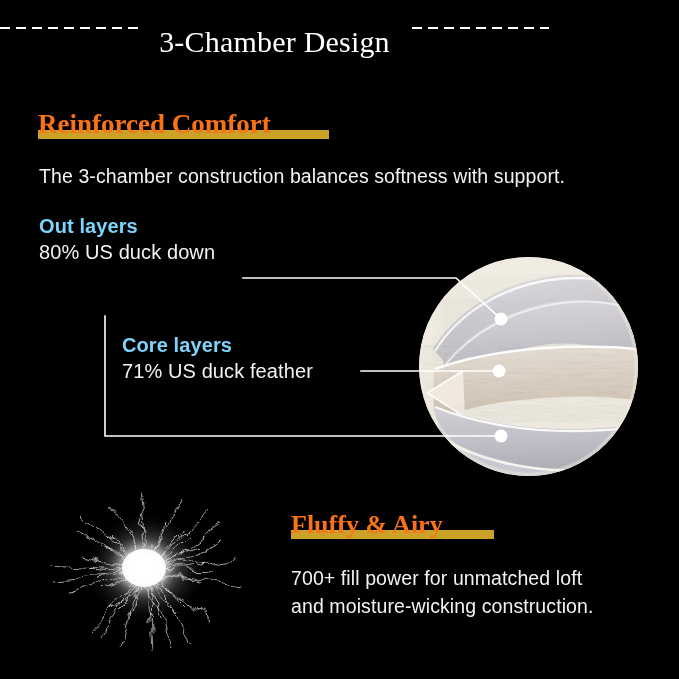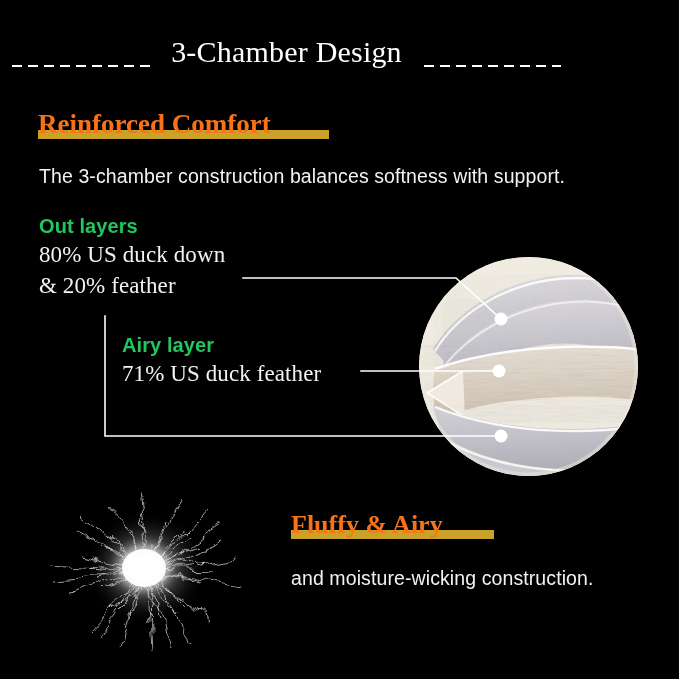--- a/index.html
+++ b/index.html
@@ -14,26 +14,26 @@
     height: 679px;
     background: #000000;
     overflow: hidden;
     font-family: "Liberation Sans", sans-serif;
     -webkit-font-smoothing: antialiased;
   }
 
   
   .title-band {
     position: absolute;
-    left: 12px;
+    left: 0;
     top: 27px;
     width: 549px;
     height: 40px;
     display: flex;
-    align-items: flex-end;
+    align-items: flex-start;
   }
   .dash-rule {
     flex: 1 1 auto;
     height: 2px;
     background-image: repeating-linear-gradient(
       to right,
       #ffffff 0px, #ffffff 10px,
       rgba(0,0,0,0) 10px, rgba(0,0,0,0) 16px
     );
   }
@@ -101,33 +101,32 @@
     font-weight: 400;
     line-height: 1.42;
     letter-spacing: 0.1px;
   }
   #copy-intro { left: 39px; top: 163px; }
   #copy-fluffy { left: 291px; top: 565px; }
 
   
   .callout { position: absolute; }
   .callout-title {
-    color: #22c55e;
+    color: #7dd3fc;
     font-size: 20px;
     font-weight: 700;
     line-height: 1.3;
     letter-spacing: 0.1px;
   }
   .callout-lines {
     color: #f2f2f2;
-    font-size: 23px;
+    font-size: 20px;
     font-weight: 400;
     line-height: 1.36;
     letter-spacing: 0.1px;
-    font-family: Liberation Serif, serif;
   }
   #callout-out   { left: 39px;  top: 213px; }
   #callout-core  { left: 122px; top: 332px; }
 
   
   #leader-lines {
     position: absolute;
     left: 0;
     top: 0;
     width: 679px;
@@ -172,25 +171,24 @@
   <div class="gold-heading" id="heading-reinforced">
     <span class="gold-bar"></span>
     <span class="gh-text">Reinforced Comfort</span>
   </div>
 
   <div class="body-copy" id="copy-intro">The 3-chamber construction balances softness with support.</div>
 
   <div class="callout" id="callout-out">
     <div class="callout-title">Out layers</div>
     <div class="callout-lines">80% US duck down</div>
-    <div class="callout-lines">&amp; 20% feather</div>
   </div>
 
   <div class="callout" id="callout-core">
-    <div class="callout-title">Airy layer</div>
+    <div class="callout-title">Core layers</div>
     <div class="callout-lines">71% US duck feather</div>
   </div>
 
   <div id="cutaway-circle">
     <svg width="219" height="219" viewBox="0 0 219 219" xmlns="http://www.w3.org/2000/svg" aria-hidden="true">
       <defs>
         <clipPath id="circClip">
             <circle cx="109.5" cy="109.5" r="109.5"></circle>
           </clipPath>
 
@@ -391,16 +389,17 @@
       <circle cx="501" cy="436" r="6.5"></circle>
     </g>
   </svg>
 
   <div class="gold-heading" id="heading-fluffy">
     <span class="gold-bar"></span>
     <span class="gh-text">Fluffy &amp; Airy</span>
   </div>
 
   <div class="body-copy" id="copy-fluffy">
+    <div>700+ fill power for unmatched loft</div>
     <div>and moisture-wicking construction.</div>
   </div>
 
 </div>
 
 </body></html>

